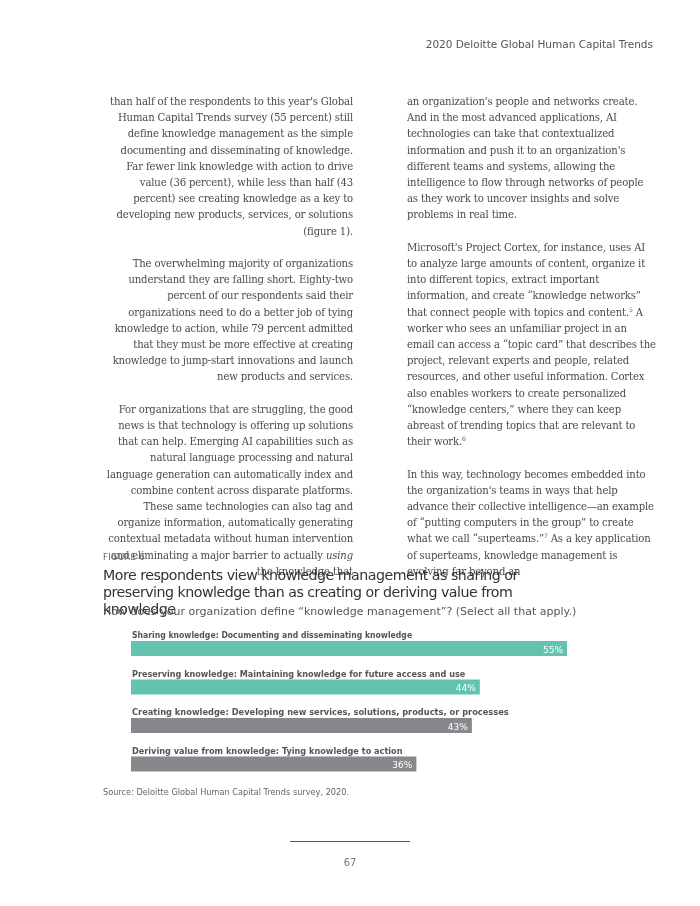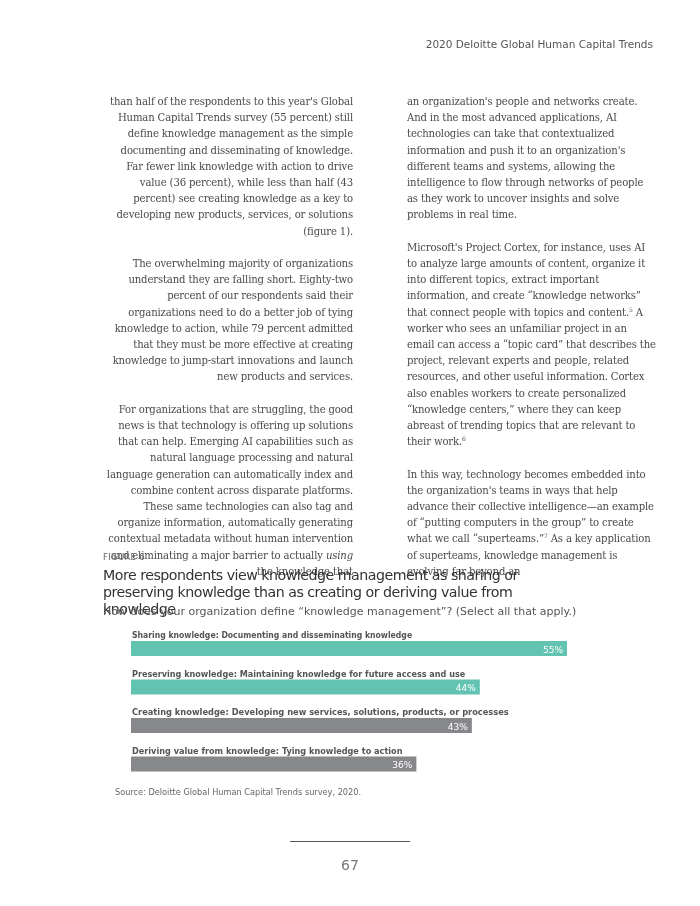--- a/index.html
+++ b/index.html
@@ -25,30 +25,30 @@
     position: absolute; top: 567px; left: 103px; width: 480px;
     font-family: "DejaVu Sans", sans-serif; font-weight: normal; font-size: 14.2px; line-height: 17px; color: #333;
     letter-spacing: -0.5px;
   }
   .figure-subtitle {
     position: absolute; top: 605px; left: 103px;
     font-family: "DejaVu Sans", sans-serif; font-size: 11px; color: #555;
   }
   #chart { position: absolute; left: 0; top: 0; }
   .source {
-    position: absolute; top: 787px; left: 115px;
+    position: absolute; top: 787px; left: 103px;
     font-family: "DejaVu Sans", sans-serif; font-size: 8.2px; color: #666;
   }
   .footer-rule {
     position: absolute; top: 841px; left: 290px; width: 120px; height: 0;
     border-top: 1px solid #555;
   }
   .page-number {
     position: absolute; top: 857px; left: 0; width: 700px; text-align: center;
-    font-family: "DejaVu Sans", sans-serif; font-size: 14px; color: #777;
+    font-family: "DejaVu Sans", sans-serif; font-size: 10px; color: #777;
   }
 </style>
 </head>
 <body>
 
 <div class="running-header">2020 Deloitte Global Human Capital Trends</div>
 
 <div class="col col-left">
   <p>than half of the respondents to this year's Global Human Capital Trends survey (55 percent) still define knowledge management as the simple documenting and disseminating of knowledge. Far fewer link knowledge with action to drive value (36 percent), while less than half (43 percent) see creating knowledge as a key to developing new products, services, or solutions (figure 1).</p>
   <p>The overwhelming majority of organizations understand they are falling short. Eighty-two percent of our respondents said their organizations need to do a better job of tying knowledge to action, while 79 percent admitted that they must be more effective at creating knowledge to jump-start innovations and launch new products and services.</p>

